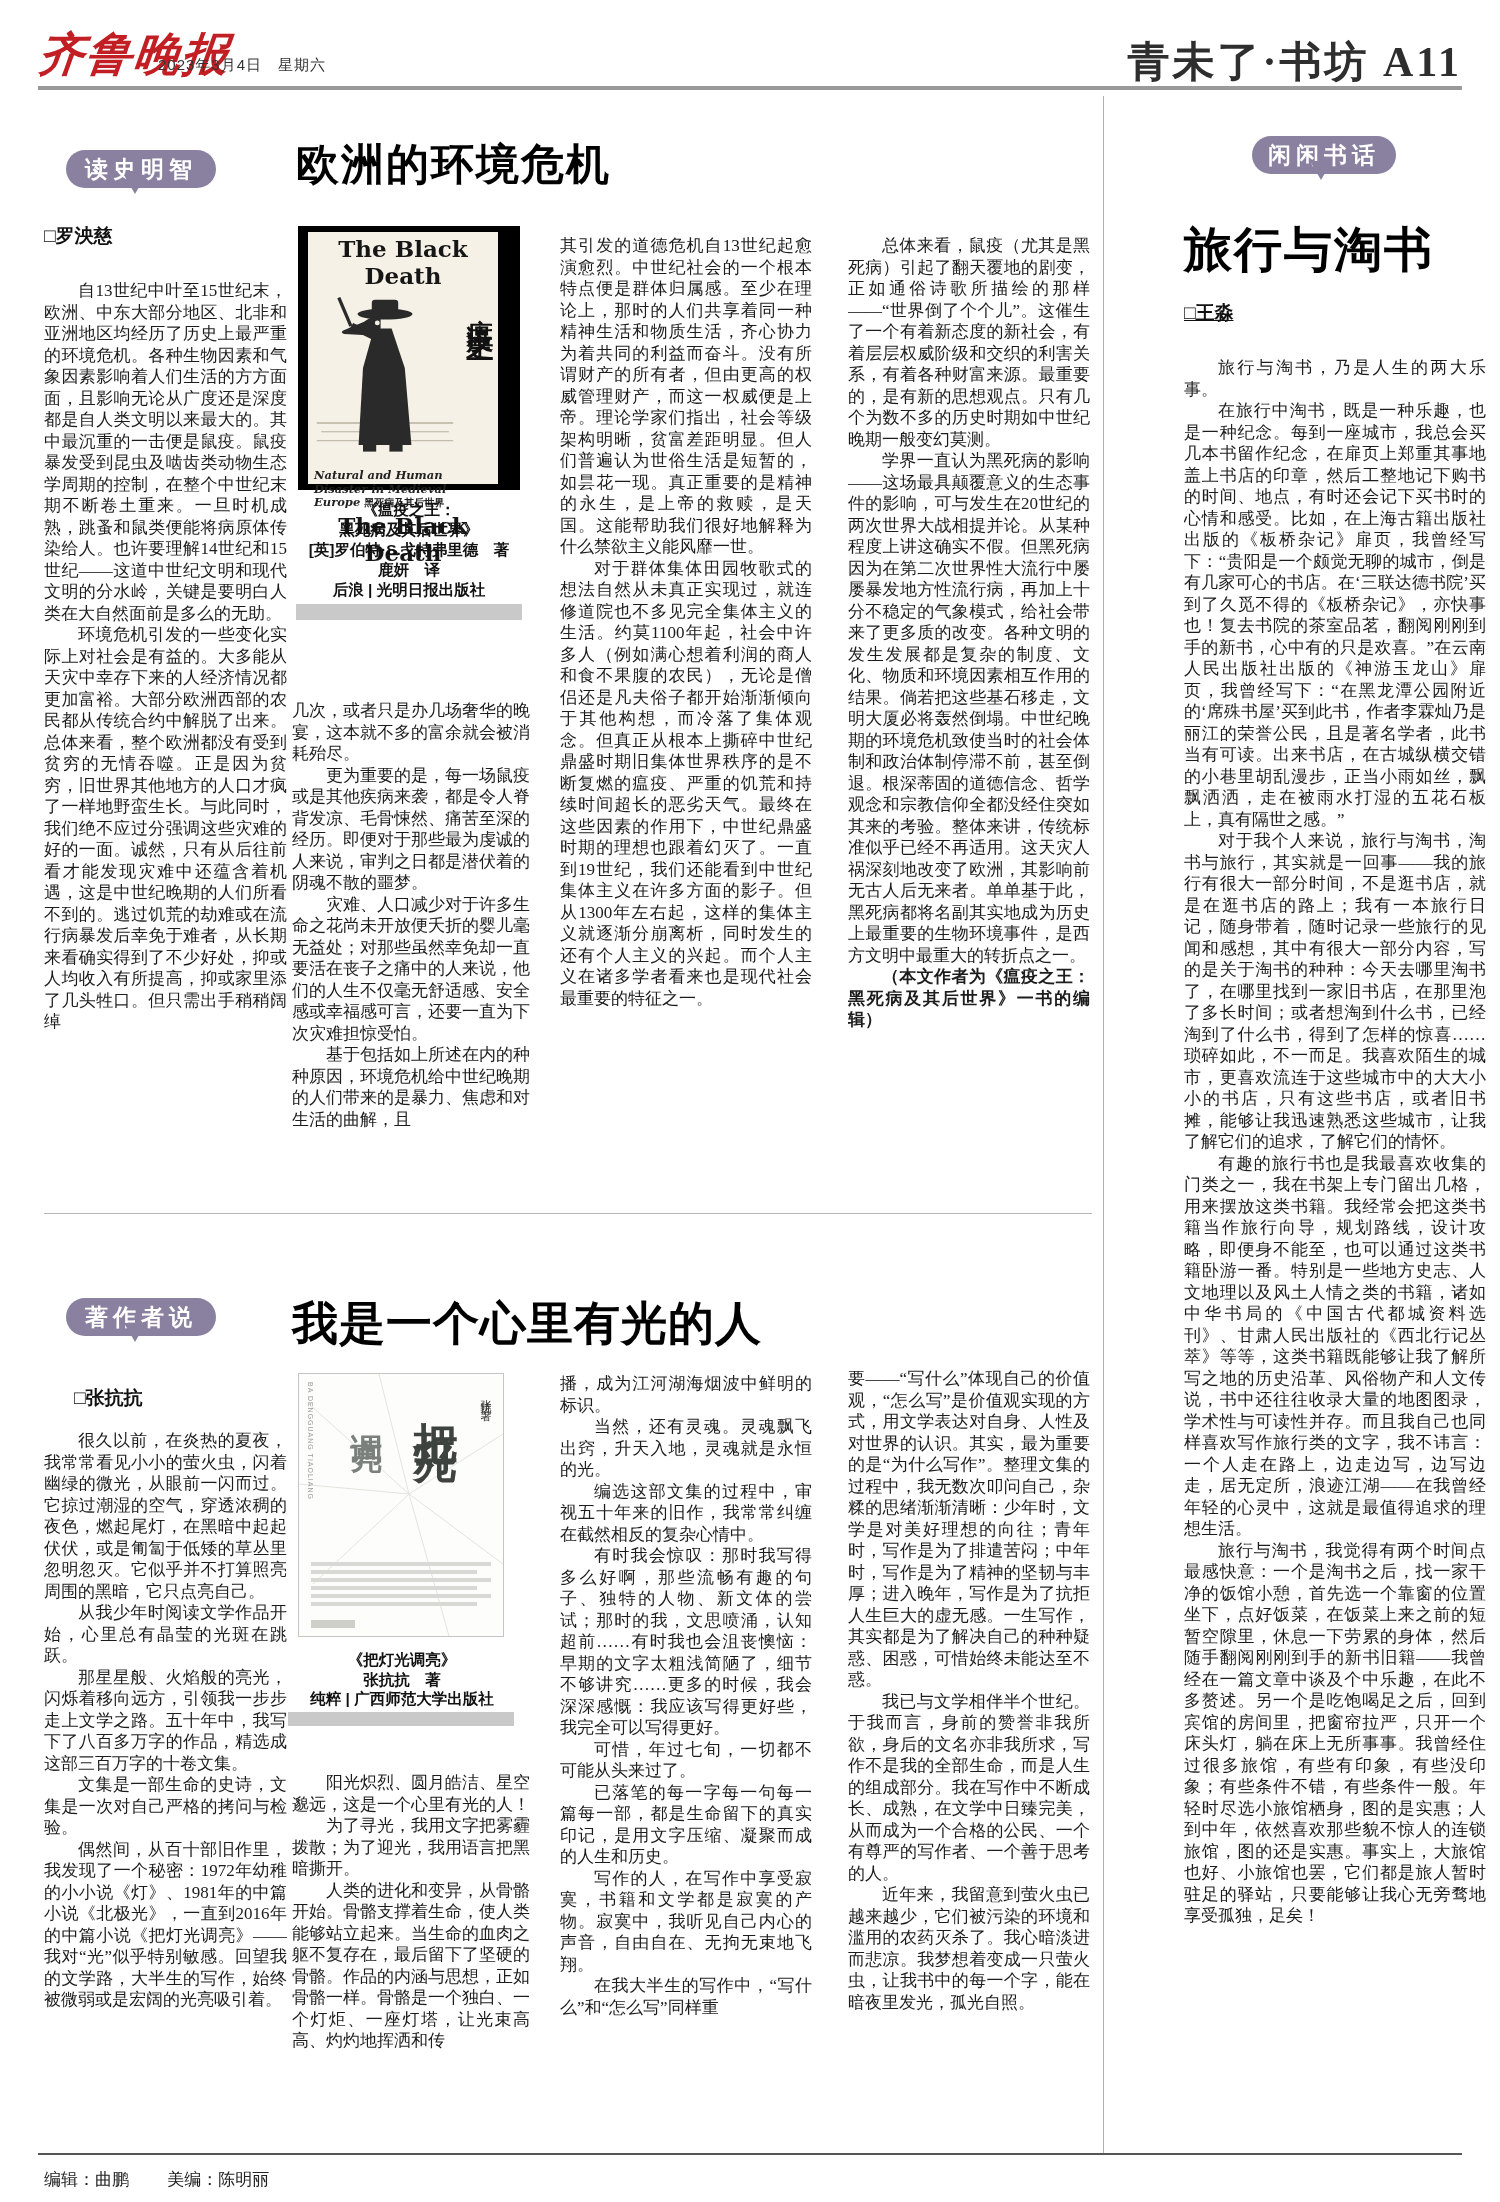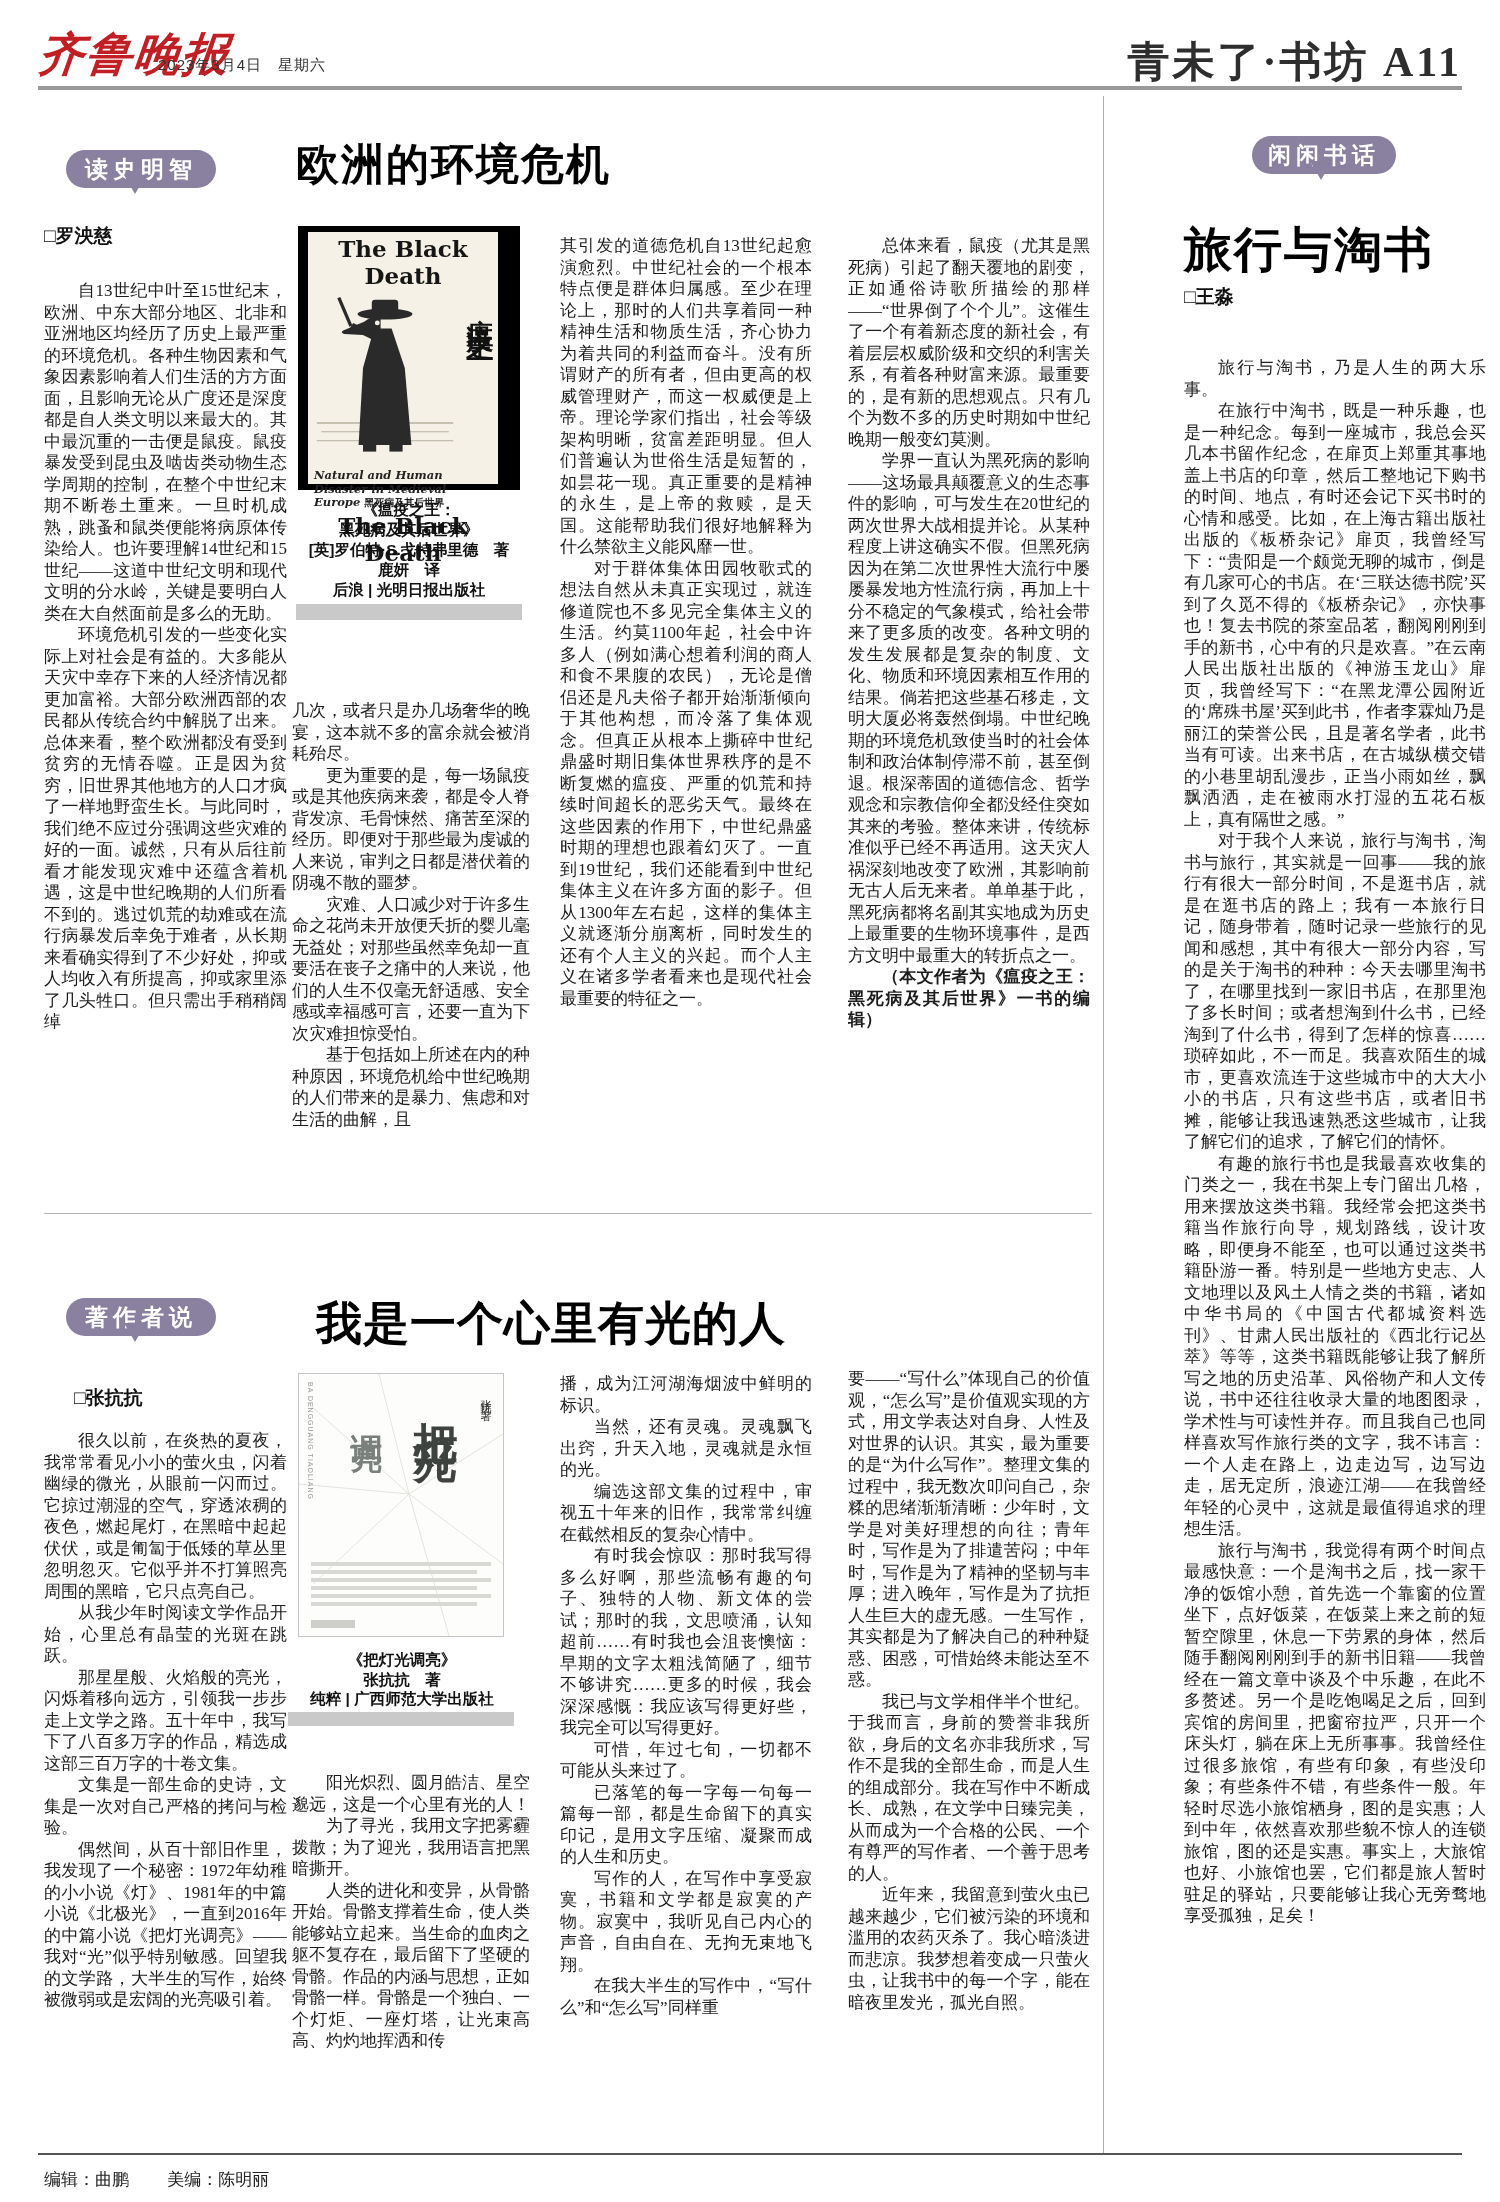--- a/index.html
+++ b/index.html
@@ -37,21 +37,21 @@
     font-family:"Liberation Sans", sans-serif; font-size:23px; letter-spacing:5px; font-weight:bold;
   }
   .badge:after {
     content:""; position:absolute; bottom:-17px; left:58px;
     border:11px solid transparent; border-top:19px solid #8a80a0;
   }
 
   
   .art-title { position:absolute; font-weight:900; color:#000; font-family:"Liberation Serif", serif; }
   .title-1 { left:296px; top:136px;  font-size:43px; letter-spacing:2px; }
-  .title-2 { left:292px; top:1293px; font-size:46px; letter-spacing:1px;margin-left:24px; }
+  .title-2 { left:292px; top:1293px; font-size:46px; letter-spacing:1px; }
   .title-3 { left:1184px; top:218px; font-size:48px; letter-spacing:2px; }
   .author { position:absolute; font-size:19px; font-weight:bold; color:#111; }
 
   
   .col { position:absolute; text-align:justify; font-size:17px; line-height:21.5px; overflow:hidden; }
   .col p { margin:0; text-indent:2em; }
   .col.cont p:first-child { text-indent:0; }
   .note-bold p:last-child { font-weight:bold; }
 
   .a1-c1 { left:44px;  top:280px;  width:243px; height:916px; }
@@ -252,21 +252,21 @@
   <div class="col cont a2-c4">
       <p>要——“写什么”体现自己的价值观，“怎么写”是价值观实现的方式，用文学表达对自身、人性及对世界的认识。其实，最为重要的是“为什么写作”。整理文集的过程中，我无数次叩问自己，杂糅的思绪渐渐清晰：少年时，文学是对美好理想的向往；青年时，写作是为了排遣苦闷；中年时，写作是为了精神的坚韧与丰厚；进入晚年，写作是为了抗拒人生巨大的虚无感。一生写作，其实都是为了解决自己的种种疑惑、困惑，可惜始终未能达至不惑。</p>
       <p>我已与文学相伴半个世纪。于我而言，身前的赞誉非我所欲，身后的文名亦非我所求，写作不是我的全部生命，而是人生的组成部分。我在写作中不断成长、成熟，在文学中日臻完美，从而成为一个合格的公民、一个有尊严的写作者、一个善于思考的人。</p>
       <p>近年来，我留意到萤火虫已越来越少，它们被污染的环境和滥用的农药灭杀了。我心暗淡进而悲凉。我梦想着变成一只萤火虫，让我书中的每一个字，能在暗夜里发光，孤光自照。</p>
     </div>
 
   <div class="badge" style="left:1252px; top:136px; width:144px;">
     <span>闲闲书话</span>
   </div>
   <div class="art-title title-3">旅行与淘书</div>
-  <div class="author" style="left:1184px; top:284px;">□王淼</div>
+  <div class="author" style="left:1184px; top:300px;text-decoration:underline;">□王淼</div>
   <div class="col a3-col">
       <p>旅行与淘书，乃是人生的两大乐事。</p>
       <p>在旅行中淘书，既是一种乐趣，也是一种纪念。每到一座城市，我总会买几本书留作纪念，在扉页上郑重其事地盖上书店的印章，然后工整地记下购书的时间、地点，有时还会记下买书时的心情和感受。比如，在上海古籍出版社出版的《板桥杂记》扉页，我曾经写下：“贵阳是一个颇觉无聊的城市，倒是有几家可心的书店。在‘三联达德书院’买到了久觅不得的《板桥杂记》，亦快事也！复去书院的茶室品茗，翻阅刚刚到手的新书，心中有的只是欢喜。”在云南人民出版社出版的《神游玉龙山》扉页，我曾经写下：“在黑龙潭公园附近的‘席殊书屋’买到此书，作者李霖灿乃是丽江的荣誉公民，且是著名学者，此书当有可读。出来书店，在古城纵横交错的小巷里胡乱漫步，正当小雨如丝，飘飘洒洒，走在被雨水打湿的五花石板上，真有隔世之感。”</p>
       <p>对于我个人来说，旅行与淘书，淘书与旅行，其实就是一回事——我的旅行有很大一部分时间，不是逛书店，就是在逛书店的路上；我有一本旅行日记，随身带着，随时记录一些旅行的见闻和感想，其中有很大一部分内容，写的是关于淘书的种种：今天去哪里淘书了，在哪里找到一家旧书店，在那里泡了多长时间；或者想淘到什么书，已经淘到了什么书，得到了怎样的惊喜……琐碎如此，不一而足。我喜欢陌生的城市，更喜欢流连于这些城市中的大大小小的书店，只有这些书店，或者旧书摊，能够让我迅速熟悉这些城市，让我了解它们的追求，了解它们的情怀。</p>
       <p>有趣的旅行书也是我最喜欢收集的门类之一，我在书架上专门留出几格，用来摆放这类书籍。我经常会把这类书籍当作旅行向导，规划路线，设计攻略，即便身不能至，也可以通过这类书籍卧游一番。特别是一些地方史志、人文地理以及风土人情之类的书籍，诸如中华书局的《中国古代都城资料选刊》、甘肃人民出版社的《西北行记丛萃》等等，这类书籍既能够让我了解所写之地的历史沿革、风俗物产和人文传说，书中还往往收录大量的地图图录，学术性与可读性并存。而且我自己也同样喜欢写作旅行类的文字，我不讳言：一个人走在路上，边走边写，边写边走，居无定所，浪迹江湖——在我曾经年轻的心灵中，这就是最值得追求的理想生活。</p>
       <p>旅行与淘书，我觉得有两个时间点最感快意：一个是淘书之后，找一家干净的饭馆小憩，首先选一个靠窗的位置坐下，点好饭菜，在饭菜上来之前的短暂空隙里，休息一下劳累的身体，然后随手翻阅刚刚到手的新书旧籍——我曾经在一篇文章中谈及个中乐趣，在此不多赘述。另一个是吃饱喝足之后，回到宾馆的房间里，把窗帘拉严，只开一个床头灯，躺在床上无所事事。我曾经住过很多旅馆，有些有印象，有些没印象；有些条件不错，有些条件一般。年轻时尽选小旅馆栖身，图的是实惠；人到中年，依然喜欢那些貌不惊人的连锁旅馆，图的还是实惠。事实上，大旅馆也好、小旅馆也罢，它们都是旅人暂时驻足的驿站，只要能够让我心无旁骛地享受孤独，足矣！</p>
     </div>
 
   <div class="footer-rule"></div>
   <div class="footer-text">

